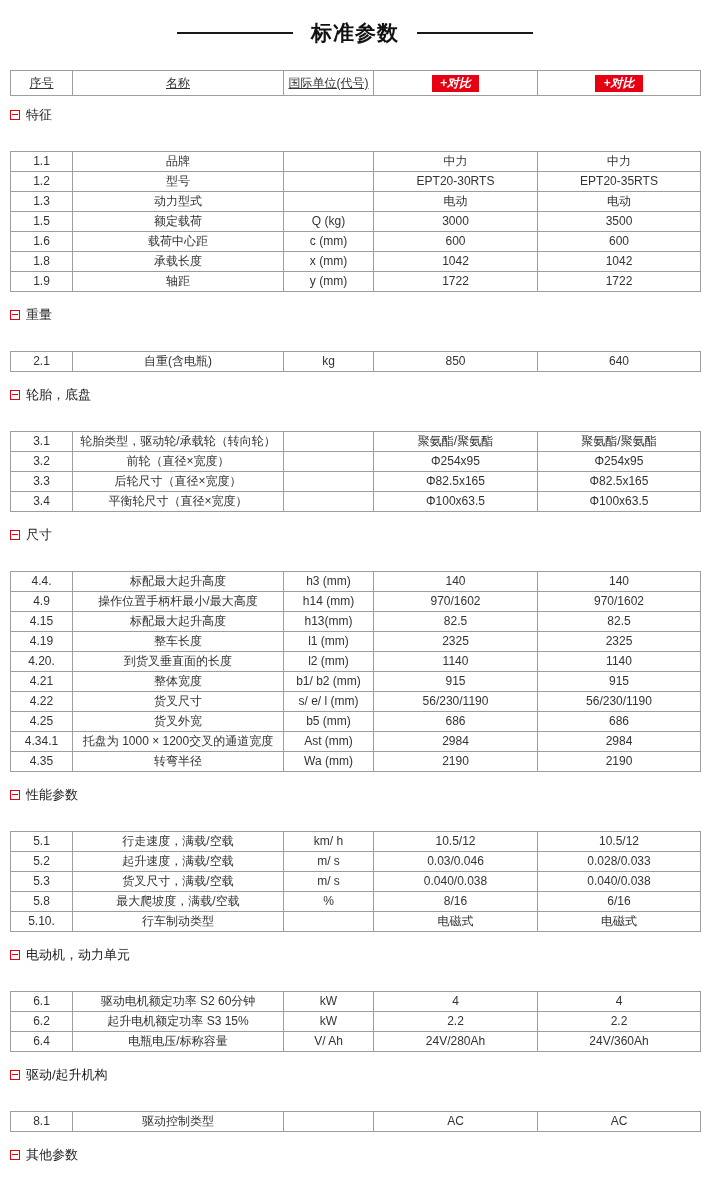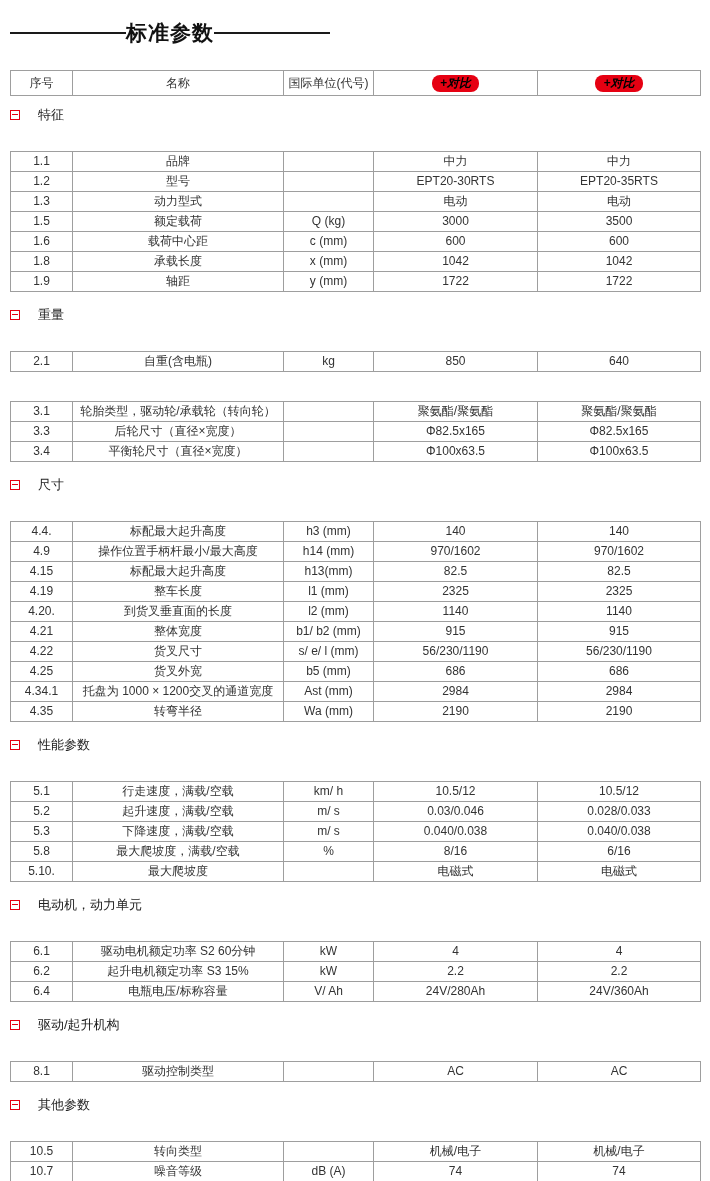--- a/index.html
+++ b/index.html
@@ -5,21 +5,21 @@
   * { margin: 0; padding: 0; box-sizing: border-box; }
   html, body { background: #ffffff; }
   body {
     width: 710px;
     font-family: "Liberation Sans", "DejaVu Sans", sans-serif;
     color: #333333;
   }
   .page { width: 690px; margin: 0 auto; padding-top: 20px; }
 
   
-  .title-wrap { display: flex; align-items: center; height: 26px; }
+  .title-wrap { display: flex; align-items: center; justify-content: center; gap: 18px; height: 26px; }
   .title-line { width: 116px; height: 2px; background: #1a1a1a; }
   .page-title { font-size: 21px; font-weight: bold; color: #111111; letter-spacing: 1px; }
 
   
   .spec-table { width: 100%; border-collapse: collapse; table-layout: fixed; margin-top: 29px; }
   .spec-table td {
     border: 1px solid #9e9e9e;
     height: 19px;
     line-height: 19px;
     text-align: center;
@@ -28,39 +28,39 @@
     overflow: hidden;
     white-space: nowrap;
   }
   col.c1 { width: 62px; }
   col.c2 { width: 211px; }
   col.c3 { width: 90px; }
   col.c4 { width: 164px; }
   col.c5 { width: 163px; }
 
   .header-table { margin-top: 24px; }
-  .header-table td { height: 25px; }
+  .header-table td { height: 25px; text-decoration: underline; }
 
   .compare-btn {
     background: var(--accent, #e60012);
-    color: #000000;
+    color: #ffffff;
     border: none;
-    border-radius: 8px;
+    border-radius: 0;
     font-style: italic;
     font-weight: bold;
     font-size: 12px;
     line-height: 14px;
     padding: 1px 8px 2px 8px;
     cursor: pointer;
     font-family: inherit;
     vertical-align: middle;
   }
 
   
-  .section-title { margin: 16px 0 8px 0; display: flex; align-items: center; gap: 18px; font-size: 13px; line-height: 14px; color: #222222; }
+  .section-title { margin: 16px 0 8px 0; display: flex; align-items: center; gap: 6px; font-size: 13px; line-height: 14px; color: #222222; }
   #sections > .section-title:first-child { margin-top: 12px; }
   .collapse-icon { position: relative; width: 10px; height: 10px; border: 1px solid var(--accent, #e60012); display: inline-block; flex: none; background: #ffffff; cursor: pointer; }
   .collapse-icon::after { content: ''; position: absolute; left: 1px; right: 1px; top: 3px; height: 1px; background: var(--accent, #e60012); }
 
   .footer-note { text-align: center; font-size: 12px; margin-top: 22px; color: #333333; }
 </style>
 </head>
 <body>
 
 <div class="page">
@@ -170,35 +170,46 @@
         <tbody>
           <tr>
             <td>2.1</td>
             <td>自重(含电瓶)</td>
             <td>kg</td>
             <td>850</td>
             <td>640</td>
           </tr>
         </tbody>
       </table>
+      <div class="section-title">
+        <span class="collapse-icon"></span>
+        <span class="section-label">轮胎，底盘</span>
+      </div>
       <table class="spec-table">
         <colgroup>
           <col class="c1">
           <col class="c2">
           <col class="c3">
           <col class="c4">
           <col class="c5">
         </colgroup>
         <tbody>
           <tr>
             <td>3.1</td>
             <td>轮胎类型，驱动轮/承载轮（转向轮）</td>
             <td></td>
             <td>聚氨酯/聚氨酯</td>
             <td>聚氨酯/聚氨酯</td>
+          </tr>
+          <tr>
+            <td>3.2</td>
+            <td>前轮（直径×宽度）</td>
+            <td></td>
+            <td>Φ254x95</td>
+            <td>Φ254x95</td>
           </tr>
           <tr>
             <td>3.3</td>
             <td>后轮尺寸（直径×宽度）</td>
             <td></td>
             <td>Φ82.5x165</td>
             <td>Φ82.5x165</td>
           </tr>
           <tr>
             <td>3.4</td>
@@ -316,35 +327,35 @@
           </tr>
           <tr>
             <td>5.2</td>
             <td>起升速度，满载/空载</td>
             <td>m/ s</td>
             <td>0.03/0.046</td>
             <td>0.028/0.033</td>
           </tr>
           <tr>
             <td>5.3</td>
-            <td>下降速度，满载/空载</td>
+            <td>货叉尺寸，满载/空载</td>
             <td>m/ s</td>
             <td>0.040/0.038</td>
             <td>0.040/0.038</td>
           </tr>
           <tr>
             <td>5.8</td>
             <td>最大爬坡度，满载/空载</td>
             <td>%</td>
             <td>8/16</td>
             <td>6/16</td>
           </tr>
           <tr>
             <td>5.10.</td>
-            <td>最大爬坡度</td>
+            <td>行车制动类型</td>
             <td></td>
             <td>电磁式</td>
             <td>电磁式</td>
           </tr>
         </tbody>
       </table>
       <div class="section-title">
         <span class="collapse-icon"></span>
         <span class="section-label">电动机，动力单元</span>
       </div>

